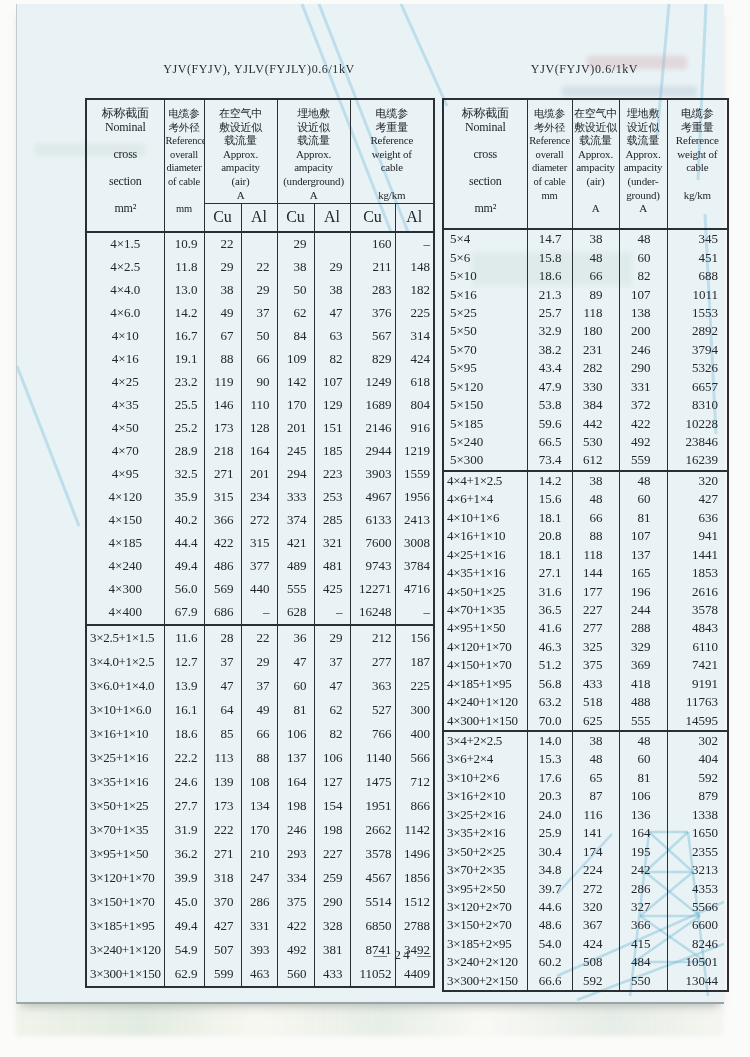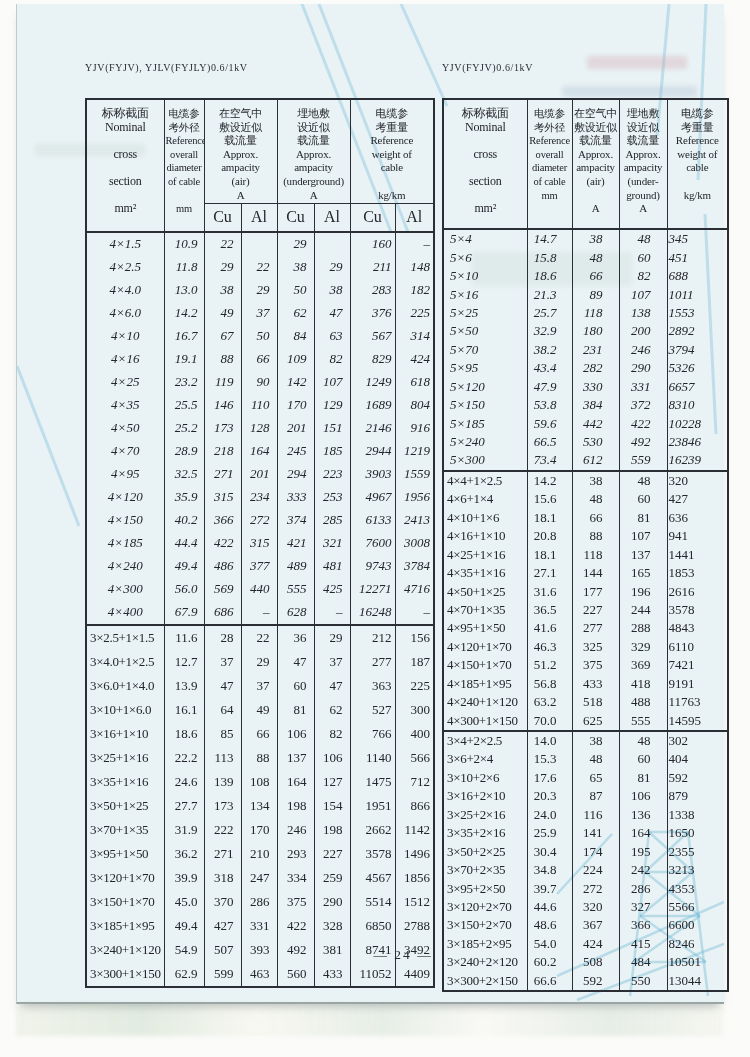--- a/index.html
+++ b/index.html
@@ -23,37 +23,37 @@
     position:absolute;left:16px;top:1004px;width:707px;height:32px;
     background:linear-gradient(90deg,
       rgba(210,220,190,.25),rgba(170,200,170,.30) 18%,rgba(235,235,210,.20) 34%,
       rgba(180,205,185,.28) 52%,rgba(240,240,225,.15) 66%,rgba(185,205,190,.30) 84%,
       rgba(220,225,205,.2));
     filter:blur(2px);
   }
   svg.bleed{position:absolute;left:0;top:0;pointer-events:none;}
   .ghost{position:absolute;filter:blur(2px);border-radius:3px;pointer-events:none;}
 
-  .titlebar{position:absolute;display:flex;justify-content:flex-start;
-    font-size:10px;letter-spacing:.6px;color:#2b2e34;}
+  .titlebar{position:absolute;display:flex;justify-content:center;
+    font-size:12px;letter-spacing:.6px;color:#2b2e34;}
   .titlebar.lp{left:68px;top:58px;width:348px;}
   .titlebar.rp{left:425px;top:58px;width:285px;}
 
   table.spec{border-collapse:collapse;table-layout:fixed;position:absolute;
     background:transparent;border:2px solid #2b2e34;}
   table.spec th,table.spec td{border-right:1px solid #2b2e34;overflow:hidden;}
   table.spec th:last-child,table.spec td:last-child{border-right:none;}
   table.spec thead{border-bottom:2px solid #2b2e34;}
   table.spec thead th{
     border-bottom:1px solid #2b2e34;
     vertical-align:top;text-align:center;font-weight:normal;
     white-space:pre-line;padding-top:7px;line-height:13.6px;letter-spacing:-.2px;
   }
   table.spec tbody{border-top:2px solid #2b2e34;}
-  table.spec tbody:first-of-type{border-top:none;font-style:italic;}
+  table.spec tbody:first-of-type{border-top:none;}
   table.spec td{white-space:nowrap;}
 
   .tbl-left{left:68px;top:94px;width:348px;}
   .tbl-left thead tr.grp{height:97px;}
   .tbl-left thead tr.sub{height:28px;}
   .tbl-left thead tr.sub th{padding-top:0;vertical-align:middle;font-size:16px;letter-spacing:0;}
   .tbl-left td{height:21px;font-size:13px;}
   .tbl-left tbody.sec2 td{height:22px;}
 
   .tbl-right{left:425px;top:94px;width:285px;}
@@ -65,22 +65,22 @@
   .h11{font-size:11px;}
   .h105{font-size:10.5px;}
 
   .c{text-align:center;}
   .l{text-align:left;padding-left:3px;}
   .pl6{padding-left:6px;}
   .small{font-size:11px;letter-spacing:-.3px;}
   .r3{text-align:right;padding-right:3px;}
   .r6{text-align:right;padding-right:6px;}
   .r7{text-align:right;padding-right:7px;}
-  .r10{text-align:center;padding-right:10px;}
-  .r12{text-align:left;padding-right:9px;}
+  .r10{text-align:right;padding-right:10px;}
+  .r12{text-align:right;padding-right:9px;}
   .r16{text-align:right;padding-right:16px;}
 
   .pageno{position:absolute;left:65px;top:943px;width:642px;text-align:center;
     font-size:13.5px;letter-spacing:2px;color:#2b2e34;}
 </style>
 </head>
 <body>
 
 <div class="scan">
 

